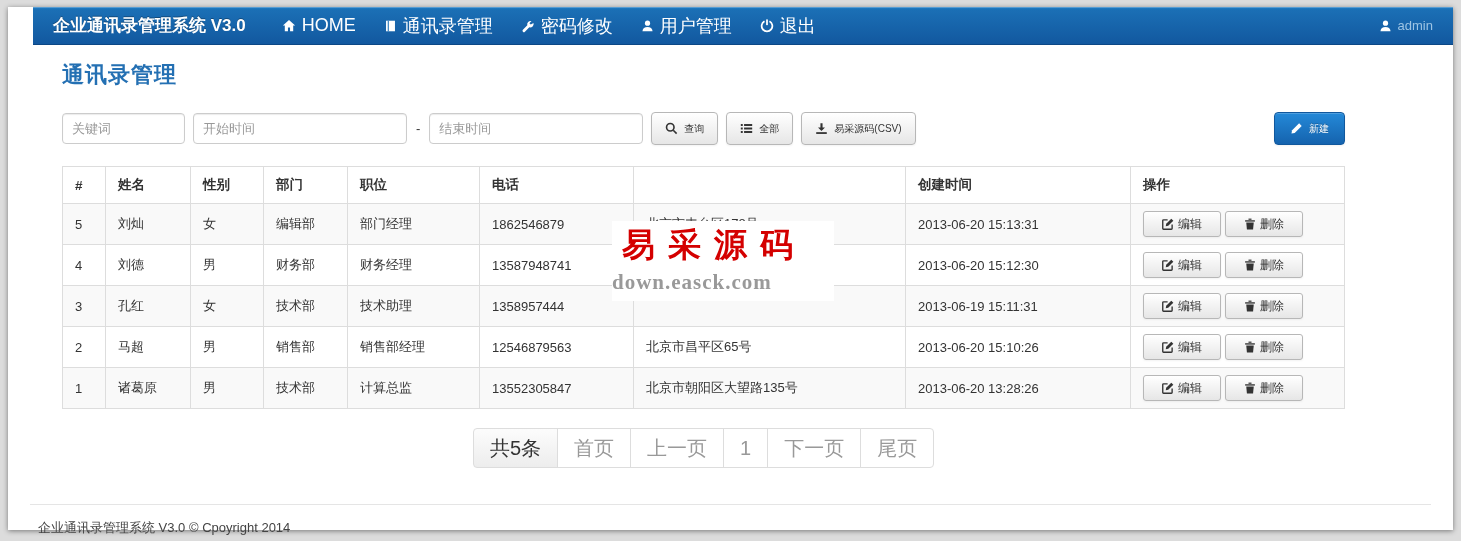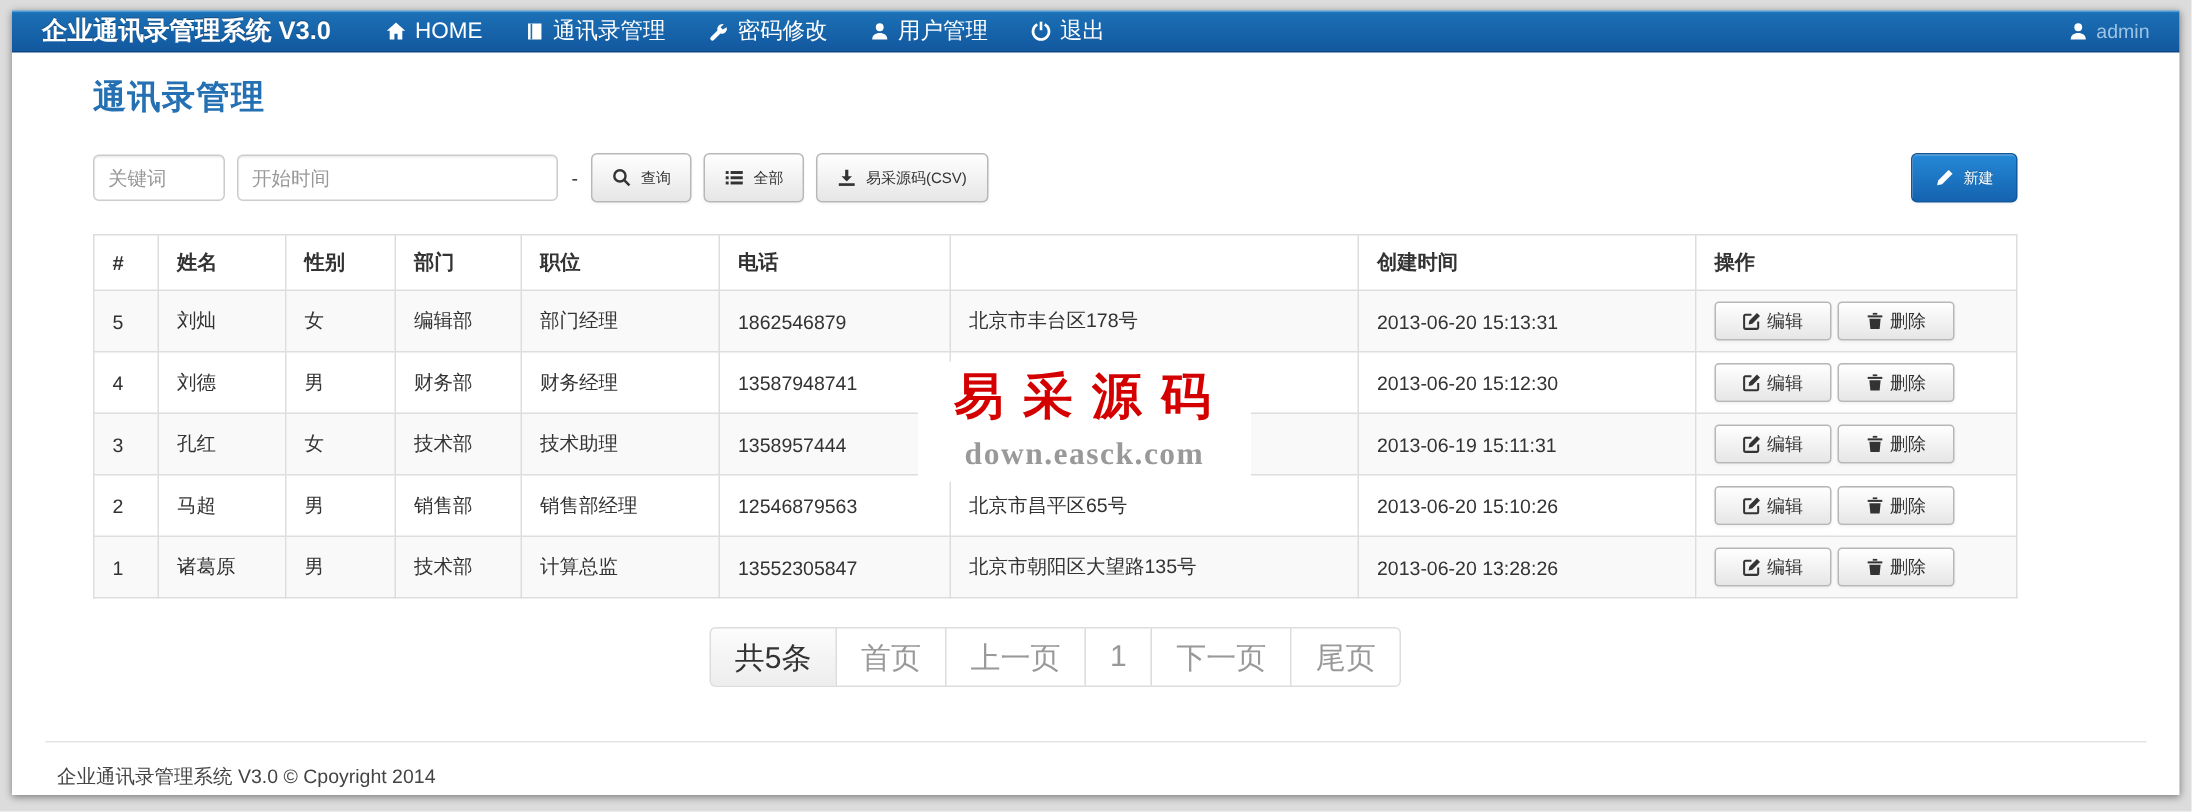--- a/index.html
+++ b/index.html
@@ -12,44 +12,45 @@
   .page {
     position: relative;
     margin: 7px 8px 11px 8px;
     height: 523px;
     background: #ffffff;
     box-shadow: 0 1px 5px rgba(0,0,0,.45);
   }
 
   
   .navbar {
-    height: 28px;
+    height: 38px;
     background: linear-gradient(#2280c8, #1b6fb5 8%, #12589f);
     border-bottom: 1px solid #0c4785;
     display: flex;
     align-items: center;
     padding: 0 20px;
     color: #fff;
     box-shadow: inset 0 1px 0 rgba(255,255,255,.25);
+    margin-left: 25px;
   }
   .brand {
     font-size: 17px;
     font-weight: bold;
     margin-right: 22px;
     text-shadow: 0 -1px 0 rgba(0,0,0,.3);
     white-space: nowrap;
     cursor: pointer;
   }
   .nav-item {
     display: inline-flex;
     align-items: center;
     gap: 6px;
     color: #fff;
     text-decoration: none;
-    font-size: 15px;
+    font-size: 18px;
     padding: 0 14px;
     height: 38px;
     cursor: pointer;
     justify-content: flex-end;
   }
   .nav-user {
     margin-left: auto;
     display: inline-flex;
     align-items: center;
     gap: 6px;
@@ -81,21 +82,21 @@
     border: 1px solid #ccc;
     border-radius: 4px;
     padding: 0 9px;
     font-size: 13px;
     color: #555;
     box-shadow: inset 0 1px 1px rgba(0,0,0,.08);
     outline: none;
     font-family: "Liberation Sans", "DejaVu Sans", sans-serif;
   }
   .txt::placeholder { color: #999; opacity: 1; }
-  .txt-keyword { width: 88px; }
+  .txt-keyword { width: 123px; }
   .txt-time { width: 214px; }
   .dash { color: #333; font-size: 13px; padding: 0 1px; }
   .btn {
     display: inline-flex;
     align-items: center;
     gap: 6px;
     height: 33px;
     padding: 0 13px;
     background: linear-gradient(#ffffff, #e6e6e6);
     border: 1px solid #b7b7b7;
@@ -143,25 +144,25 @@
     font-size: 12px;
     gap: 4px;
     border-radius: 3px;
     margin-right: 4px;
   }
 
   
   .watermark {
     position: absolute;
     left: 550px;
-    top: 85px;
+    top: 55px;
     width: 222px;
     height: 80px;
     background: #ffffff;
-    text-align: center;
+    text-align: left;
     pointer-events: none;
   }
   .wm1 {
     color: #d40000;
     font-family: "Liberation Serif", "DejaVu Serif", serif;
     font-weight: bold;
     font-size: 33px;
     line-height: 48px;
     letter-spacing: 13px;
     padding-left: 10px;
@@ -277,20 +278,21 @@
   </div>
 
   <div class="content">
 
     <div class="page-title">通讯录管理</div>
 
     <div class="search-row">
       <input class="txt txt-keyword" type="text" placeholder="关键词" style="">
       <input class="txt txt-time" type="text" placeholder="开始时间" style="">
       <span class="dash">-</span>
+      <input class="txt txt-time" type="text" placeholder="结束时间" style="">
 
       <button class="btn">
         <span class="ic">
           <svg width="13" height="13" viewBox="0 0 16 16">
               <circle cx="6.5" cy="6.5" r="4.6" fill="none" stroke="#333" stroke-width="2"></circle>
               <line x1="10.2" y1="10.2" x2="14.3" y2="14.3" stroke="#333" stroke-width="2"></line>
             </svg>
         </span>
         <span>查询</span>
       </button>

